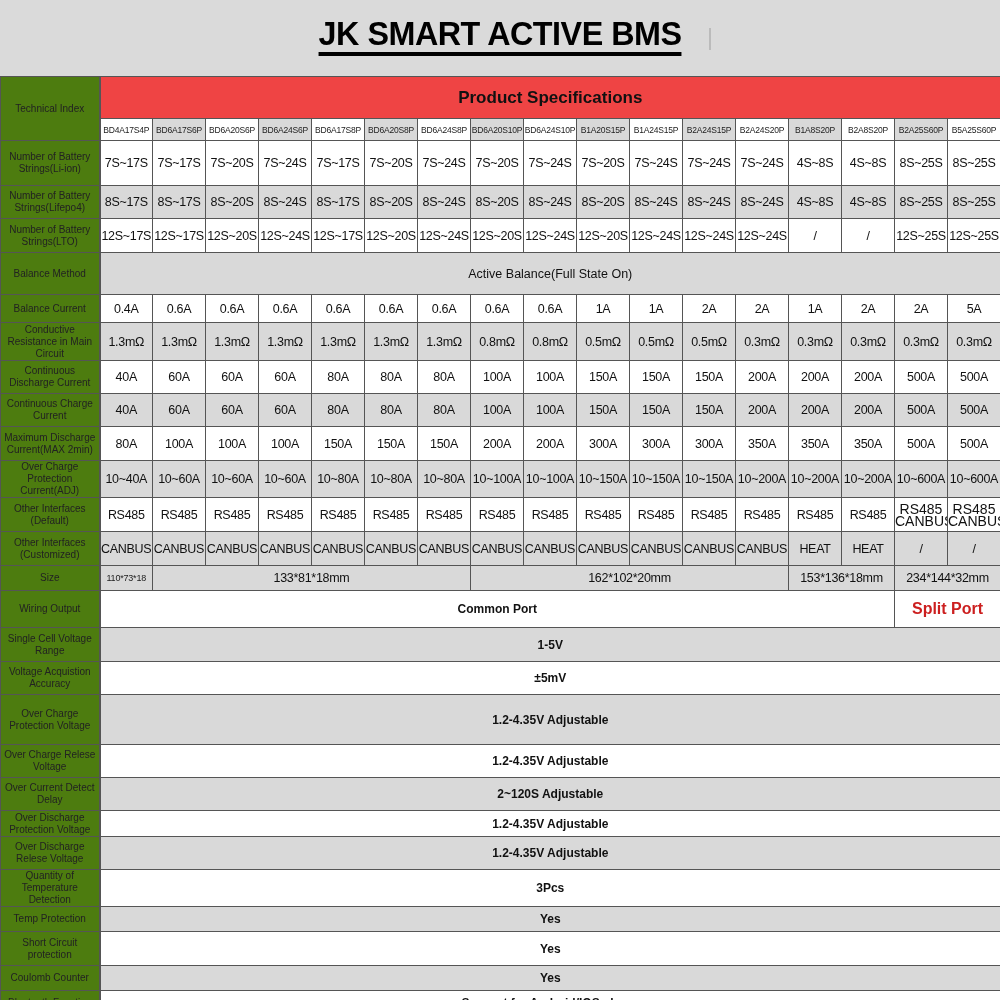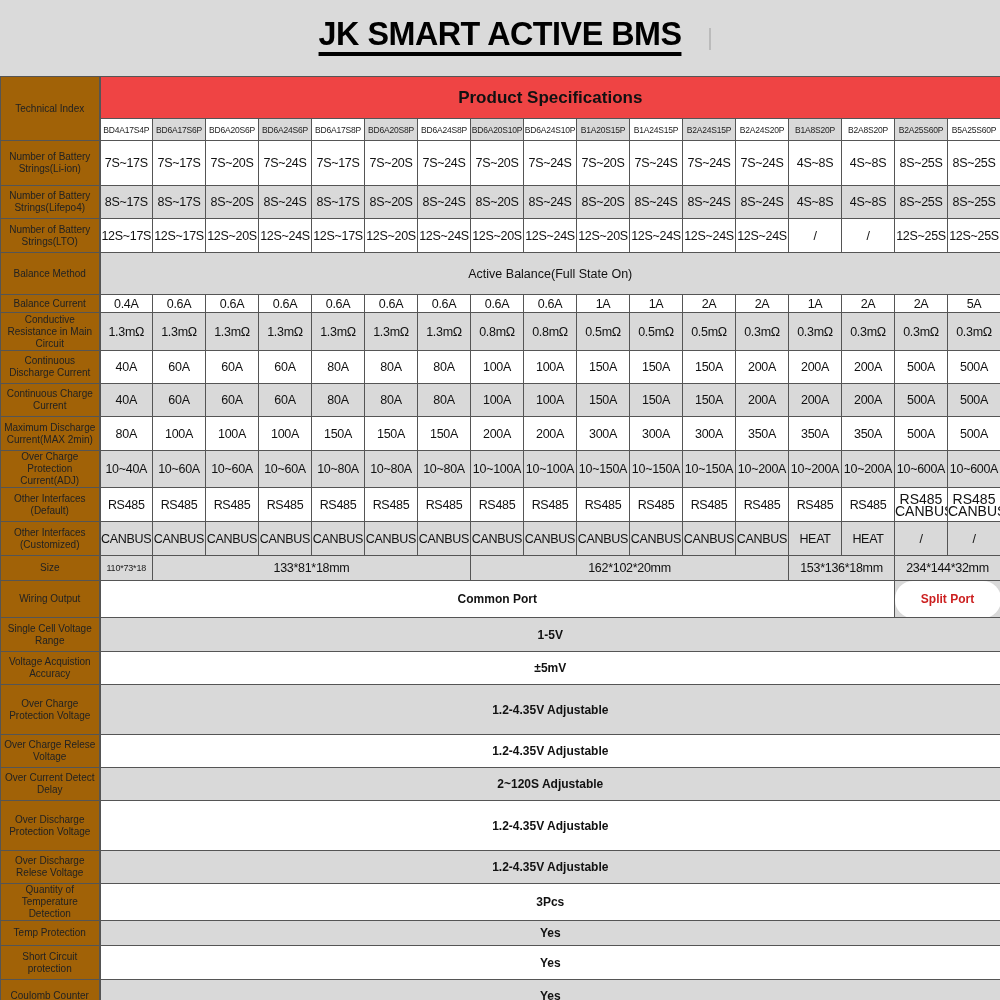--- a/index.html
+++ b/index.html
@@ -32,34 +32,34 @@
       border-collapse: collapse; table-layout: fixed;
       width: 1000px;
     }
     table.spec td {
       border: 1px solid #555;
       text-align: center; vertical-align: middle;
       padding: 0; overflow: hidden; white-space: nowrap;
     }
     table.spec tr { }
     .lbl {
-      background: #a16207;
+      background: #4d7c0f;
       font-size: 10px; line-height: 12px; color: #222;
       white-space: normal !important;
       border-right: 2px solid #555 !important;
     }
     .w { background: #ffffff; }
     .g { background: #d9d9d9; }
     .val { font-size: 12.5px; letter-spacing: -0.3px; }
     .model { font-size: 8.5px; letter-spacing: -0.2px; color: #222; }
     .small2 { font-size: 14px; line-height: 12px; white-space: normal !important; }
     .span-bold { font-weight: bold; font-size: 12px; }
     .span-plain { font-size: 12.5px; }
     .ps-title { font-weight: bold; font-size: 17px; background: #ef4444; }
-    .red { color: #cc1f1f; font-weight: bold; font-size: 12px; border-radius: 18px; }
+    .red { color: #cc1f1f; font-weight: bold; font-size: 16px; }
     .thick-top td { border-top: 2px solid #555; }
   </style>
 </head>
 <body>
 
 <div class="title-band"></div>
 <div class="title"><span>JK  SMART ACTIVE BMS</span></div>
 <div class="title-bar-mark"></div>
 
 <table class="spec">
@@ -164,21 +164,21 @@
         <td class="val w">12S~24S</td>
         <td class="val w">/</td>
         <td class="val w">/</td>
         <td class="val w">12S~25S</td>
         <td class="val w">12S~25S</td>
       </tr>
       <tr class="thick-top" style="height: 42px;">
         <td class="lbl">Balance Method</td>
         <td colspan="17" class="span-plain g">Active Balance(Full State On)</td>
       </tr>
-      <tr style="height: 18px; padding-left: 40px;">
+      <tr style="height: 28px; padding-left: 40px;">
         <td class="lbl">Balance Current</td>
         <td class="val w">0.4A</td>
         <td class="val w">0.6A</td>
         <td class="val w">0.6A</td>
         <td class="val w">0.6A</td>
         <td class="val w">0.6A</td>
         <td class="val w">0.6A</td>
         <td class="val w">0.6A</td>
         <td class="val w">0.6A</td>
         <td class="val w">0.6A</td>
@@ -357,41 +357,41 @@
         <td colspan="17" class="span-bold g">1.2-4.35V  Adjustable</td>
       </tr>
       <tr class="thick-top" style="height: 33px;">
         <td class="lbl">Over Charge Relese Voltage</td>
         <td colspan="17" class="span-bold w">1.2-4.35V  Adjustable</td>
       </tr>
       <tr class="thick-top" style="height: 33px;">
         <td class="lbl">Over Current Detect Delay</td>
         <td colspan="17" class="span-bold g">2~120S Adjustable</td>
       </tr>
-      <tr class="thick-top" style="height: 50px;">
+      <tr class="thick-top" style="height: 26px;">
         <td class="lbl">Over Discharge Protection Voltage</td>
         <td colspan="17" class="span-bold w">1.2-4.35V  Adjustable</td>
       </tr>
       <tr class="thick-top" style="height: 33px;">
         <td class="lbl">Over Discharge Relese Voltage</td>
         <td colspan="17" class="span-bold g">1.2-4.35V  Adjustable</td>
       </tr>
       <tr class="thick-top" style="height: 26px; margin-left: 34px;">
         <td class="lbl">Quantity of Temperature Detection</td>
         <td colspan="17" class="span-bold w">3Pcs</td>
       </tr>
       <tr class="thick-top" style="height: 25px;">
         <td class="lbl">Temp Protection</td>
         <td colspan="17" class="span-bold g">Yes</td>
       </tr>
       <tr class="thick-top" style="height: 34px;">
         <td class="lbl">Short Circuit protection</td>
         <td colspan="17" class="span-bold w">Yes</td>
       </tr>
-      <tr class="thick-top" style="height: 33px; padding-left: 29px;">
+      <tr class="thick-top" style="height: 25px; padding-left: 29px;">
         <td class="lbl">Coulomb Counter</td>
         <td colspan="17" class="span-bold g">Yes</td>
       </tr>
       <tr class="thick-top" style="height: 25px;">
         <td class="lbl">Bluetooth Function</td>
         <td colspan="17" class="span-bold w">Support for Android/IOS phone</td>
       </tr>
     </tbody>
 </table>
 

